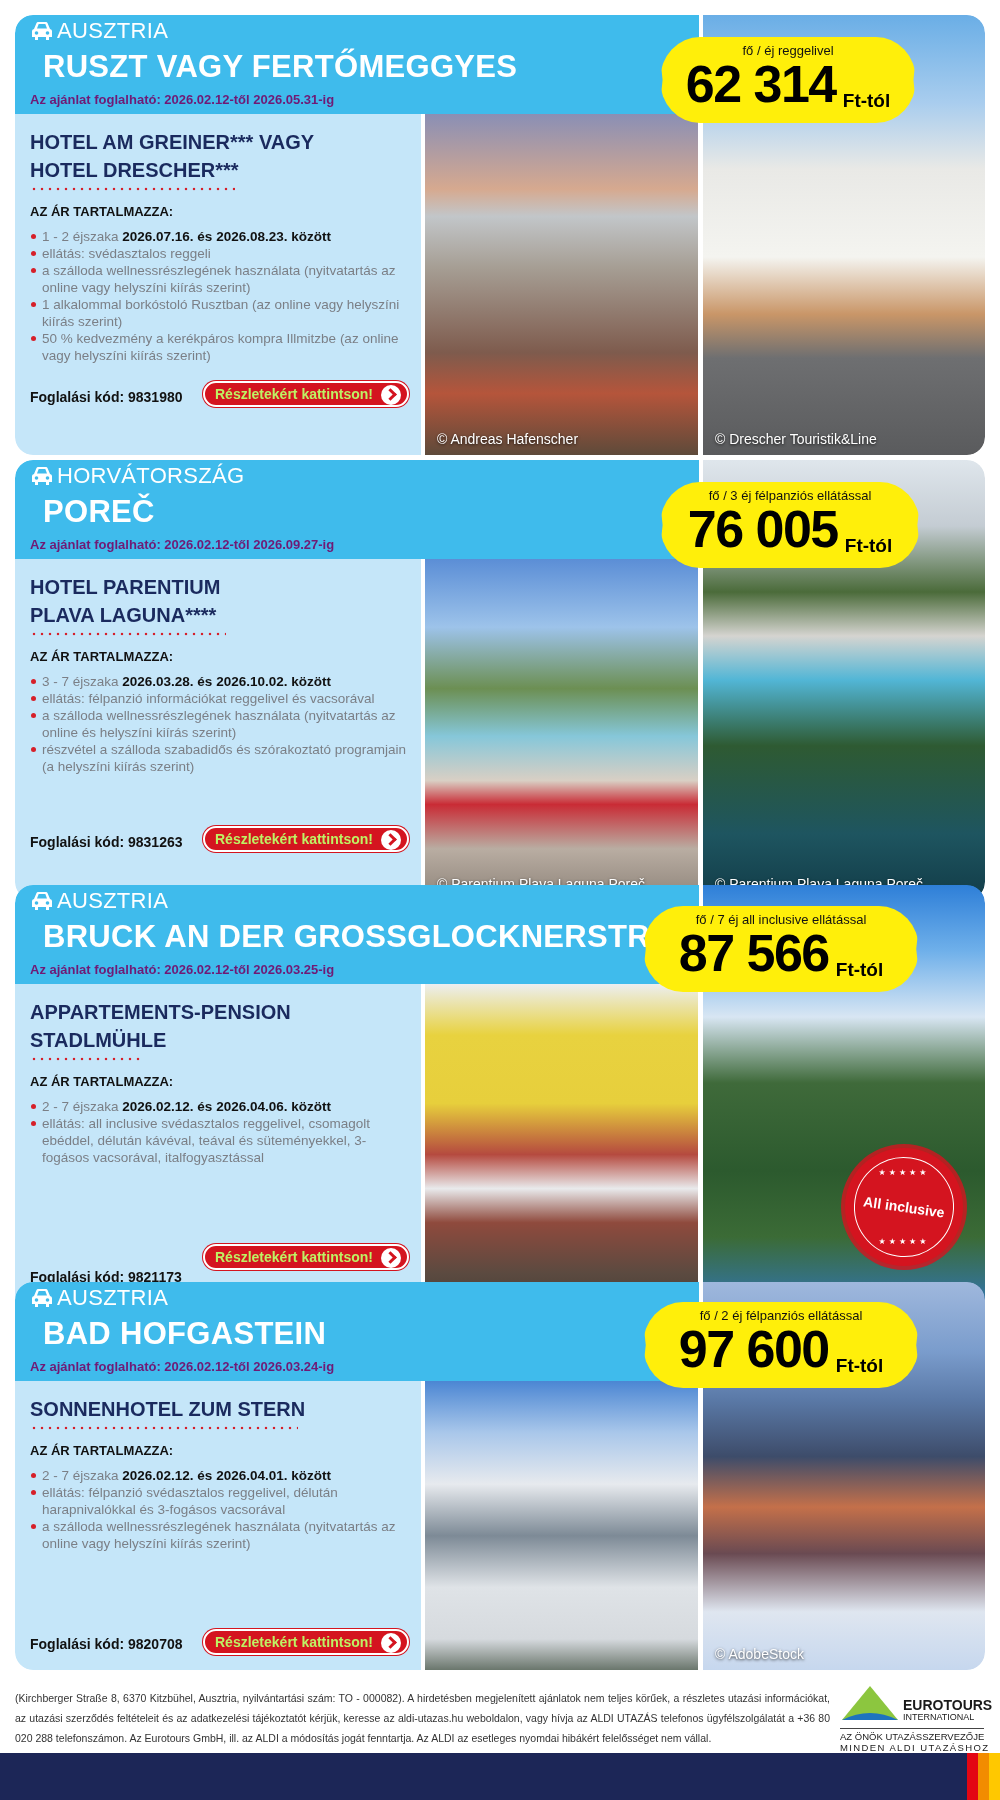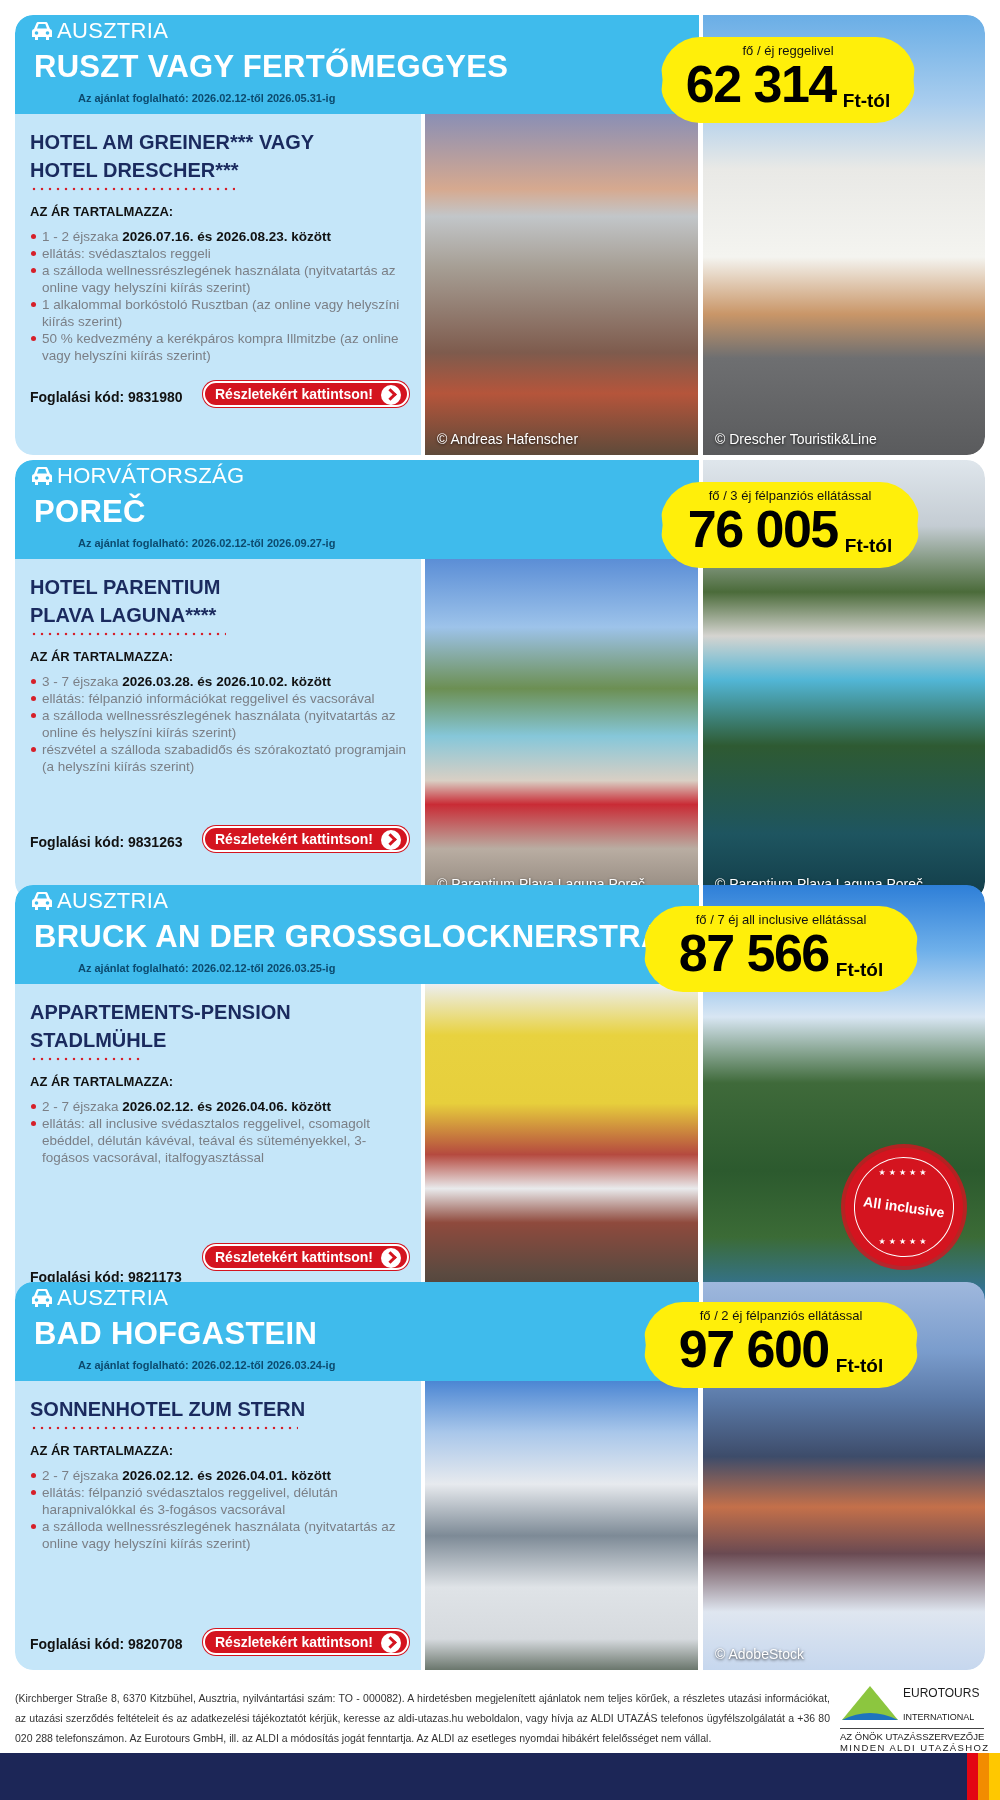--- a/index.html
+++ b/index.html
@@ -13,27 +13,27 @@
   .header-band {
     position: absolute; left: 0; top: 0; width: 684px; height: 99px;
     background: #3fbbec; border-top-left-radius: 18px;
   }
   .country {
     position: absolute; left: 15px; top: 3px; display: flex; align-items: center;
     color: #ffffff; font-size: 22px; font-weight: 300; letter-spacing: 0.3px;
   }
   .car-icon { width: 24px; height: 22px; margin-right: 3px; }
   .destination {
-    position: absolute; left: 19px; top: 34px;
+    position: absolute; left: 28px; top: 34px;
     color: #ffffff; font-size: 31px; font-weight: 700; letter-spacing: 0.3px;
     white-space: nowrap;
   }
   .validity {
     position: absolute; left: 15px; top: 77px;
-    color: #0c4a6e; font-size: 11px; font-weight: 700; margin-left: 48px;
+    color: #701a75; font-size: 13px; font-weight: 700;
   }
   .body-panel {
     position: absolute; left: 0; top: 99px; width: 406px; height: 341px;
     background: #c5e6f9; border-bottom-left-radius: 18px;
   }
   .hotel-name {
     position: absolute; left: 15px; top: 14px; width: 380px;
     color: #1a2a5e; font-size: 20px; font-weight: 700; line-height: 28px;
   }
   .dots {
@@ -54,21 +54,21 @@
     border-radius: 50%; background: #d6202a;
   }
   ul.incl li b { color: #111; font-weight: 700; }
   .code {
     position: absolute; left: 15px; color: #111; font-size: 14px; font-weight: 700;
   }
   .cta {
     position: absolute; left: 188px; width: 206px; height: 26px;
     background: #d4141f; border: 2px solid #ffffff; border-radius: 14px;
     box-shadow: 0 0 0 1px #d4141f;
-    color: #ffffff; font-size: 14px; font-weight: 700;
+    color: #bef264; font-size: 14px; font-weight: 700;
     display: flex; align-items: center; padding-left: 10px;
   }
   .cta-arrow {
     position: absolute; right: 6px; top: 2px; width: 20px; height: 20px;
     border-radius: 50%; background: #ffffff;
   }
   .cta-arrow::after {
     content: ""; position: absolute; left: 5px; top: 5px; width: 6px; height: 6px;
     border-right: 3px solid #d4141f; border-top: 3px solid #d4141f; transform: rotate(45deg);
   }
@@ -105,21 +105,21 @@
     display: flex; align-items: center; justify-content: center;
     color: #fff; font-weight: 700; font-size: 14px; transform: rotate(8deg);
   }
   .badge-stars { position: absolute; color:#fff; font-size: 8px; letter-spacing: 3px; }
 
   .footer-text {
     position: absolute; left: 15px; top: 1688px; width: 815px;
     font-size: 10.5px; line-height: 20px; color: #333; text-align: justify;
   }
   .logo { position: absolute; left: 838px; top: 1684px; width: 150px; height: 70px; }
-  .logo-name { position: absolute; left: 65px; top: 2px; font-size: 12px; font-weight: 400; color: #1a1a1a; }
+  .logo-name { position: absolute; left: 65px; top: 13px; font-size: 14px; font-weight: 700; color: #1a1a1a; }
   .logo-sub { position: absolute; left: 65px; top: 28px; font-size: 9px; color: #1a1a1a; }
   .logo-line1 { position: absolute; left: 2px; top: 44px; font-size: 9.5px; color: #1a1a1a; white-space: nowrap; border-top: 1px solid #444; padding-top: 2px; }
   .logo-line2 { position: absolute; left: 2px; top: 58px; font-size: 9.5px; color: #1a1a1a; letter-spacing: 1.4px; white-space: nowrap; }
   .bottom-bar { position: absolute; left: 0; top: 1753px; width: 1000px; height: 47px; background: #1c2657; }
   .stripe { position: absolute; top: 1753px; height: 47px; width: 11px; }
 </style>
 </head>
 <body>
 
 <div class="offer" style="top:15px;">

